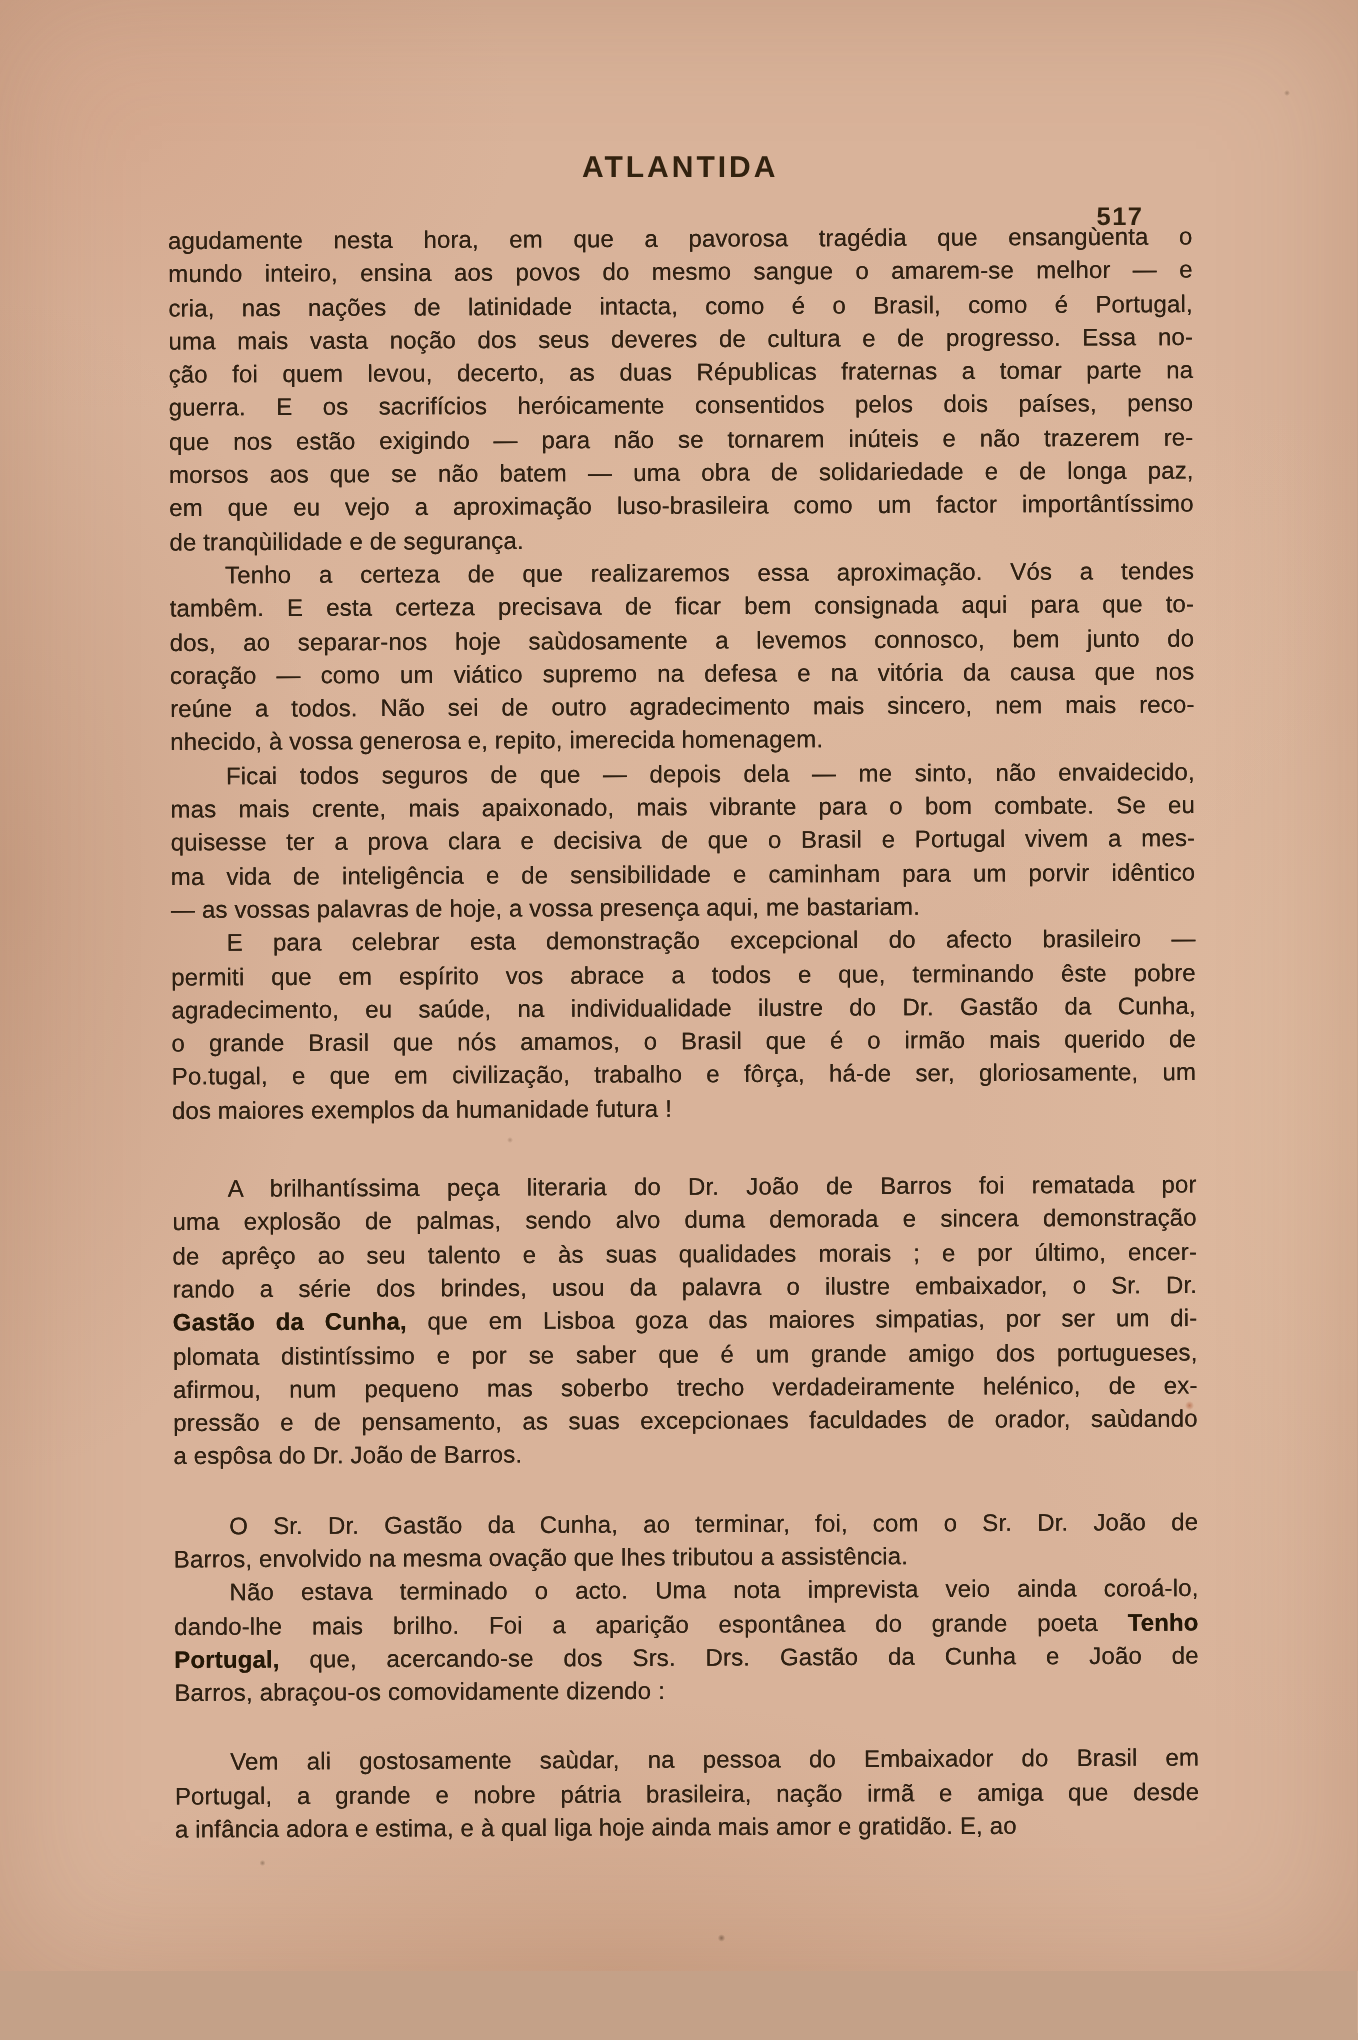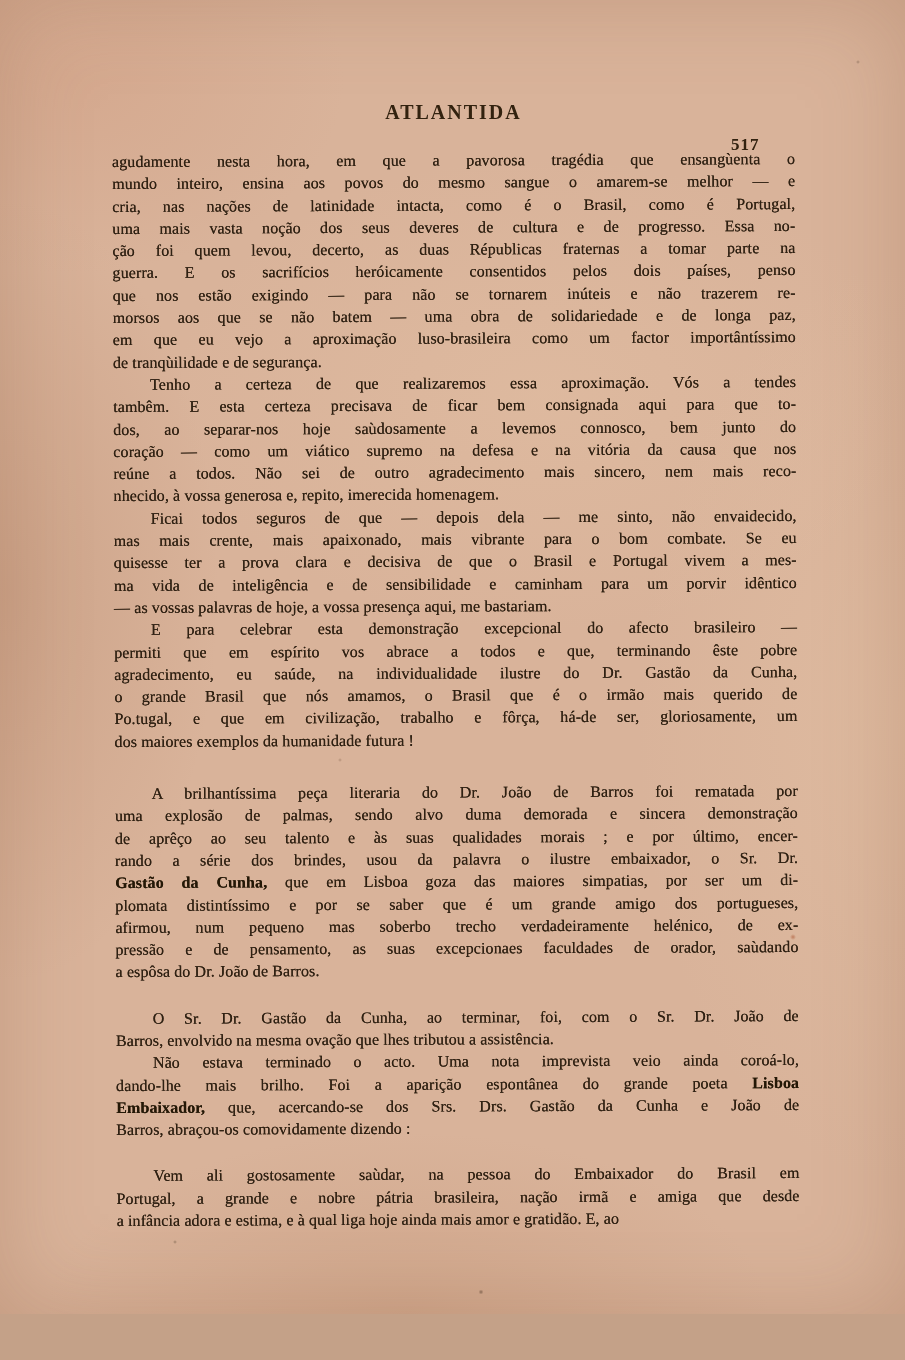--- a/index.html
+++ b/index.html
@@ -19,21 +19,21 @@
       radial-gradient(circle 1.2px at 175px 1242px, rgba(70,50,35,0.4), transparent 2px),
       radial-gradient(circle 1.2px at 858px 62px, rgba(70,50,35,0.35), transparent 2px),
       radial-gradient(circle 1.5px at 640px 1345px, rgba(60,45,30,0.45), transparent 2.5px),
       radial-gradient(circle 1.2px at 340px 760px, rgba(90,60,40,0.3), transparent 2px),
       radial-gradient(ellipse 420px 300px at 8% 6%, rgba(205,150,122,0.35), transparent 65%),
       radial-gradient(ellipse 300px 560px at 1% 45%, rgba(172,122,92,0.28), transparent 70%),
       radial-gradient(ellipse 520px 260px at 45% 100%, rgba(188,140,108,0.30), transparent 70%),
       radial-gradient(ellipse 360px 620px at 100% 55%, rgba(232,200,170,0.35), transparent 75%),
       radial-gradient(ellipse 500px 320px at 60% 30%, rgba(235,203,172,0.25), transparent 75%);
     box-shadow: inset 0 0 90px rgba(140,90,60,0.28);
-    font-family: Liberation Serif, serif;
+    font-family: Liberation Sans, sans-serif;
     color: #2f2113;
   }
   .running-head {
     position: absolute;
     top: 101px;
     left: 112px;
     width: 683px;
     text-align: center;
     font-size: 20px;
     font-weight: bold;
@@ -125,22 +125,22 @@
         <span class="line">afirmou, num pequeno mas soberbo trecho verdadeiramente helénico, de ex-</span>
         <span class="line">pressão e de pensamento, as suas excepcionaes faculdades de orador, saùdando</span>
         <span class="line last">a espôsa do Dr. João de Barros.</span>
       </div>
     <div class="para indent gap">
         <span class="line">O Sr. Dr. Gastão da Cunha, ao terminar, foi, com o Sr. Dr. João de</span>
         <span class="line last">Barros, envolvido na mesma ovação que lhes tributou a assistência.</span>
       </div>
     <div class="para indent">
         <span class="line">Não estava terminado o acto. Uma nota imprevista veio ainda coroá-lo,</span>
-        <span class="line">dando-lhe mais brilho. Foi a aparição espontânea do grande poeta <b>Lisboa</b></span>
-        <span class="line"><b>Embaixador,</b> que, acercando-se dos Srs. Drs. Gastão da Cunha e João de</span>
+        <span class="line">dando-lhe mais brilho. Foi a aparição espontânea do grande poeta <b>Tenho</b></span>
+        <span class="line"><b>Portugal,</b> que, acercando-se dos Srs. Drs. Gastão da Cunha e João de</span>
         <span class="line last">Barros, abraçou-os comovidamente dizendo :</span>
       </div>
     <div class="para indent gap">
         <span class="line">Vem ali gostosamente saùdar, na pessoa do Embaixador do Brasil em</span>
         <span class="line">Portugal, a grande e nobre pátria brasileira, nação irmã e amiga que desde</span>
         <span class="line last">a infância adora e estima, e à qual liga hoje ainda mais amor e gratidão. E, ao</span>
       </div>
   </div>
 
 </div>

